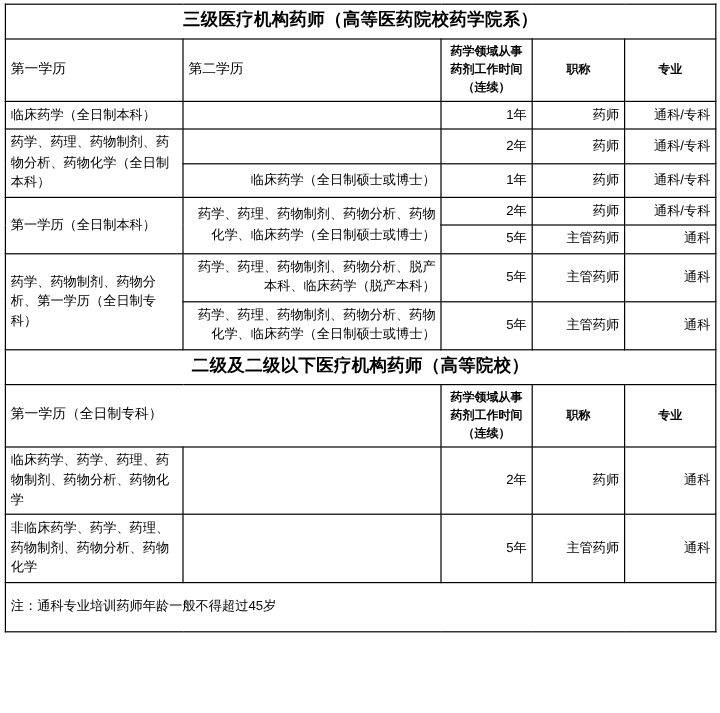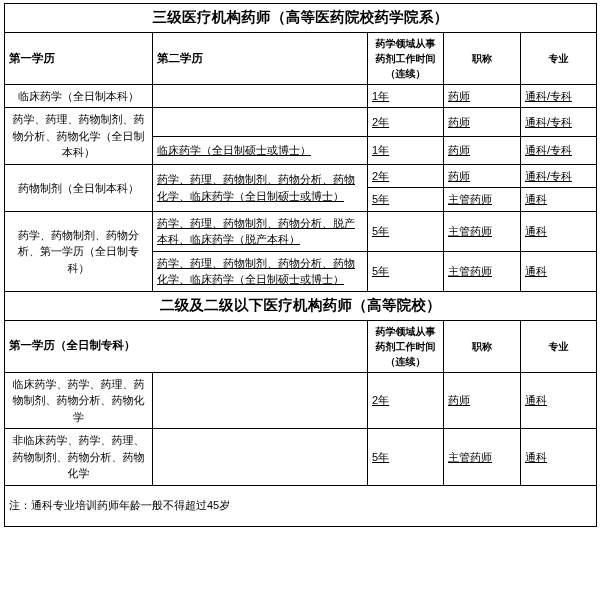--- a/index.html
+++ b/index.html
@@ -40,30 +40,29 @@
     padding: 4px 4px 5px 4px;
     letter-spacing: 0.3px;
   }
   .hdr {
     text-align: center;
     font-weight: bold;
     font-size: 10px;
   }
   .hdr-left {
     text-align: left;
-    font-weight: bold;
+    font-weight: normal;
     font-size: 11.5px;
     padding-left: 8px;
   }
   .ctr {
-    text-align: left;
-    text-decoration: underline;
+    text-align: right;
   }
   .lft {
-    text-align: center;
+    text-align: left;
   }
   .note-cell {
     border: 1px solid #000000;
     text-align: left;
     font-size: 11px;
     padding: 8px 6px 8px 8px;
     height: 34px;
   }
   .multi {
     line-height: 1.55;
@@ -117,21 +116,21 @@
       </tr>
 
       <tr>
         <td class="ctr">临床药学（全日制硕士或博士）</td>
         <td class="ctr">1年</td>
         <td class="ctr">药师</td>
         <td class="ctr">通科/专科</td>
       </tr>
 
       <tr>
-        <td class="lft" rowspan="2">药物制剂（全日制本科）</td>
+        <td class="lft" rowspan="2">第一学历（全日制本科）</td>
         <td class="ctr" rowspan="2">药学、药理、药物制剂、药物分析、药物化学、临床药学（全日制硕士或博士）</td>
         <td class="ctr">2年</td>
         <td class="ctr">药师</td>
         <td class="ctr">通科/专科</td>
       </tr>
 
       <tr>
         <td class="ctr">5年</td>
         <td class="ctr">主管药师</td>
         <td class="ctr">通科</td>

